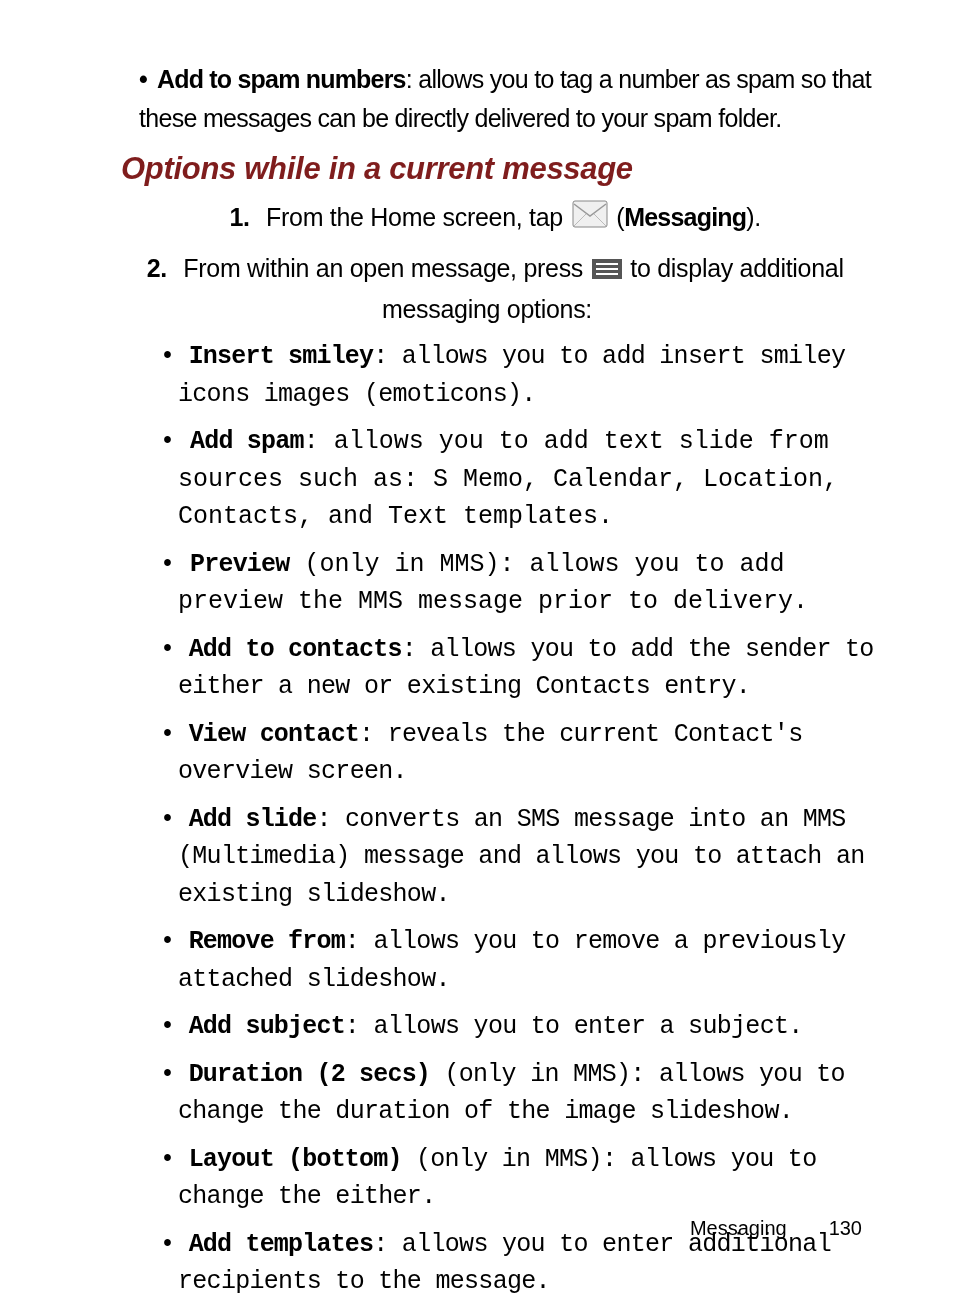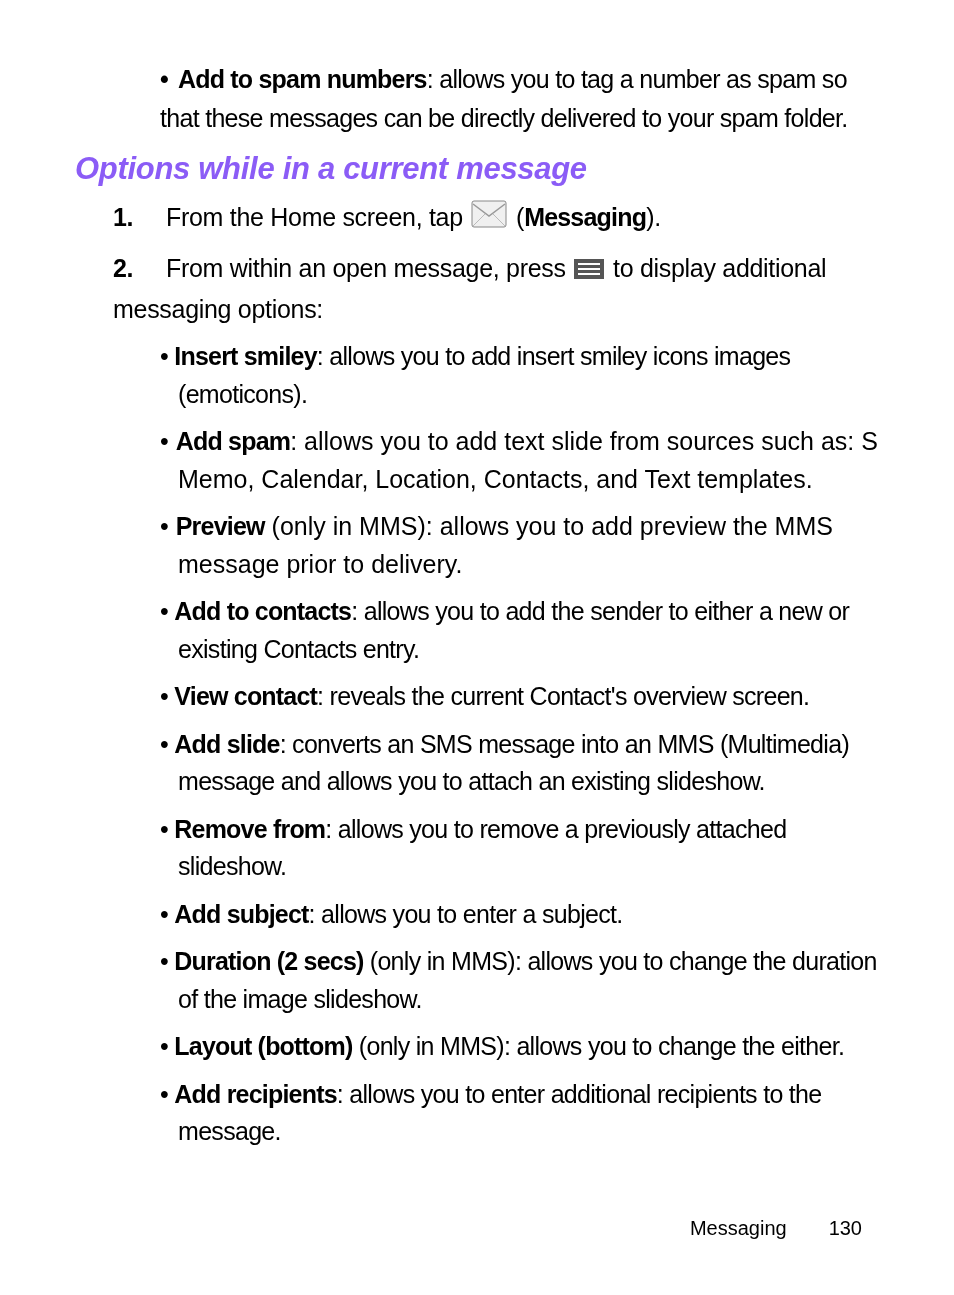--- a/index.html
+++ b/index.html
@@ -12,45 +12,47 @@
       height: 1295px;
       background: #ffffff;
       font-family: Arial, Helvetica, sans-serif;
       color: #000000;
       padding: 60px 75px 60px 75px;
       position: relative;
       font-size: 25px;
       line-height: 1.5;
     }
     .bullet-item {
-      margin-left: 85px;
+      margin-left: 64px;
       padding-left: 0;
       margin-bottom: 8px;
       line-height: 1.55;
       letter-spacing: -0.4px;
     }
     .bullet-item .bullet {
       display: inline-block;
       width: 18px;
       font-weight: bold;
     }
     .section-heading {
-      color: #8b5cf6;
+      color: #7f1d1d;
       font-weight: bold;
       font-style: italic;
       font-size: 31px;
       margin-top: 8px;
       margin-bottom: 6px;
       letter-spacing: -0.3px;
+      margin-left: 46px;
     }
     .numbered-item {
-      margin-left: 38px;
+      margin-left: 20px;
       margin-bottom: 10px;
       line-height: 1.55;
       letter-spacing: -0.3px;
+      text-align: center;
     }
     .numbered-item .num {
       display: inline-block;
       width: 53px;
       font-weight: bold;
       vertical-align: top;
     }
     .numbered-content {
       display: inline;
     }
@@ -78,20 +80,21 @@
       font-size: 20px;
     }
     .footer-section {
       margin-right: 42px;
     }
     .footer-page {
     }
     .indent-sub {
       padding-left: 103px;
       text-indent: -18px;
+      font-family: Liberation Mono, monospace;
     }
   </style>
 </head>
 <body>
 
 <div class="bullet-item condensed">
   <span class="bullet">•</span><span class="bold">Add to spam numbers</span><span>: allows you to tag a number as spam so that these messages can be directly delivered to your spam folder.</span>
 </div>
 
 <h2 class="section-heading">Options while in a current message</h2>
@@ -161,18 +164,18 @@
   <span class="bullet">•</span> <span class="bold">Duration (2 secs)</span><span> (only in MMS)</span><span>: allows you to change the duration of the image slideshow.</span>
 </div>
 <div style="height:10px"></div>
 
 <div class="indent-sub condensed">
   <span class="bullet">•</span> <span class="bold">Layout (bottom)</span><span> (only in MMS)</span><span>: allows you to change the either.</span>
 </div>
 <div style="height:10px"></div>
 
 <div class="indent-sub condensed">
-  <span class="bullet">•</span> <span class="bold">Add recipients</span><span>: allows you to enter additional recipients to the message.</span>
+  <span class="bullet">•</span> <span class="bold">Add templates</span><span>: allows you to enter additional recipients to the message.</span>
 </div>
 
 <div class="footer">
   <span class="footer-section">Messaging</span><span class="footer-page">130</span>
 </div>
 
 </body></html>

